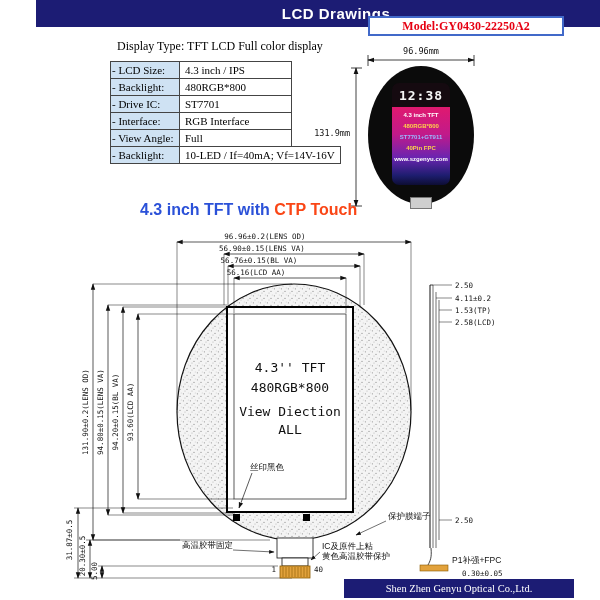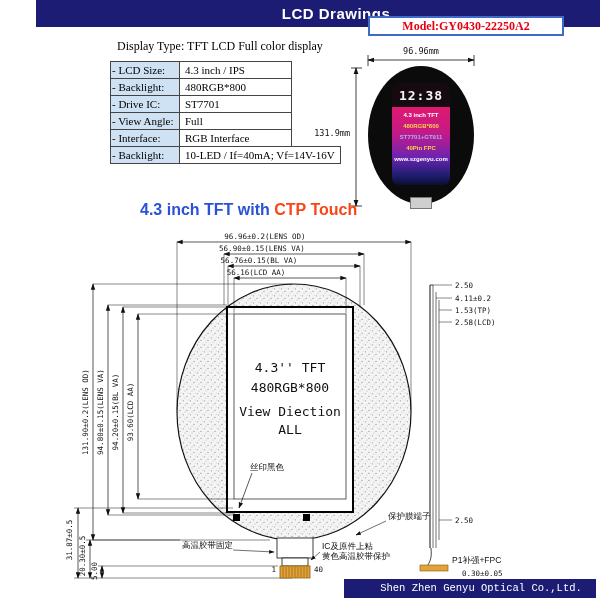--- a/index.html
+++ b/index.html
@@ -33,21 +33,21 @@
   .slines{ flex:1; background:linear-gradient(180deg,#e0196f 0%,#c11a8a 35%,#6a24b0 65%,#1d1d6e 88%,#0d0d34 100%);
            display:flex; flex-direction:column; align-items:center; gap:4px; padding-top:5px; }
   .sl    { font-size:6px; line-height:7px; font-weight:bold; white-space:nowrap; }
   .c-white { color:#ffffff; } .c-yellow { color:#ffd24a; } .c-blue { color:#9db9ff; }
 
   .subtitle { position:absolute; left:140px; top:201px; width:224px; 
               font-size:16px; font-weight:bold; color:#2b51d8; }
   .subtitle .accent { color:#fa4616; }
 
   .footer { position:absolute; left:344px; top:579px; width:230px; height:19px; background:#1c1c74;
-            color:#fff; font-family:Liberation Mono, monospace; font-size:10.5px; text-align:center; line-height:19px;padding-left:22px; }
+            color:#fff; font-family:Liberation Serif, serif; font-size:10.5px; text-align:center; line-height:19px; }
 
   svg.draw { position:absolute; left:0; top:0; }
   .t75  { font:7.5px "DejaVu Sans Mono", monospace; fill:#111; }
   .t85  { font:8.5px "DejaVu Sans Mono", monospace; fill:#111; }
   .tc8  { font:8.5px "Liberation Sans", sans-serif; fill:#111; }
   .panelT { font:13px "DejaVu Sans Mono", monospace; fill:#111; }
 </style>
 </head>
 <body>
 
@@ -212,26 +212,26 @@
     </div>
     <div class="srow">
       <span class="slabel">- Backlight:</span>
       <span class="sval">480RGB*800</span>
     </div>
     <div class="srow">
       <span class="slabel">- Drive IC:</span>
       <span class="sval">ST7701</span>
     </div>
     <div class="srow">
+      <span class="slabel">- Interface:</span>
+      <span class="sval">RGB Interface</span>
+    </div>
+    <div class="srow">
       <span class="slabel">- View Angle:</span>
       <span class="sval">Full</span>
-    </div>
-    <div class="srow">
-      <span class="slabel">- Interface:</span>
-      <span class="sval">RGB Interface</span>
     </div>
     <div class="srow">
       <span class="slabel">- Backlight:</span>
       <span class="sval">10-LED / If=40mA; Vf=14V-16V</span>
     </div>
   </div>
 
   <div class="photo">
     <div class="oval"></div>
     <div class="ptab"></div>

